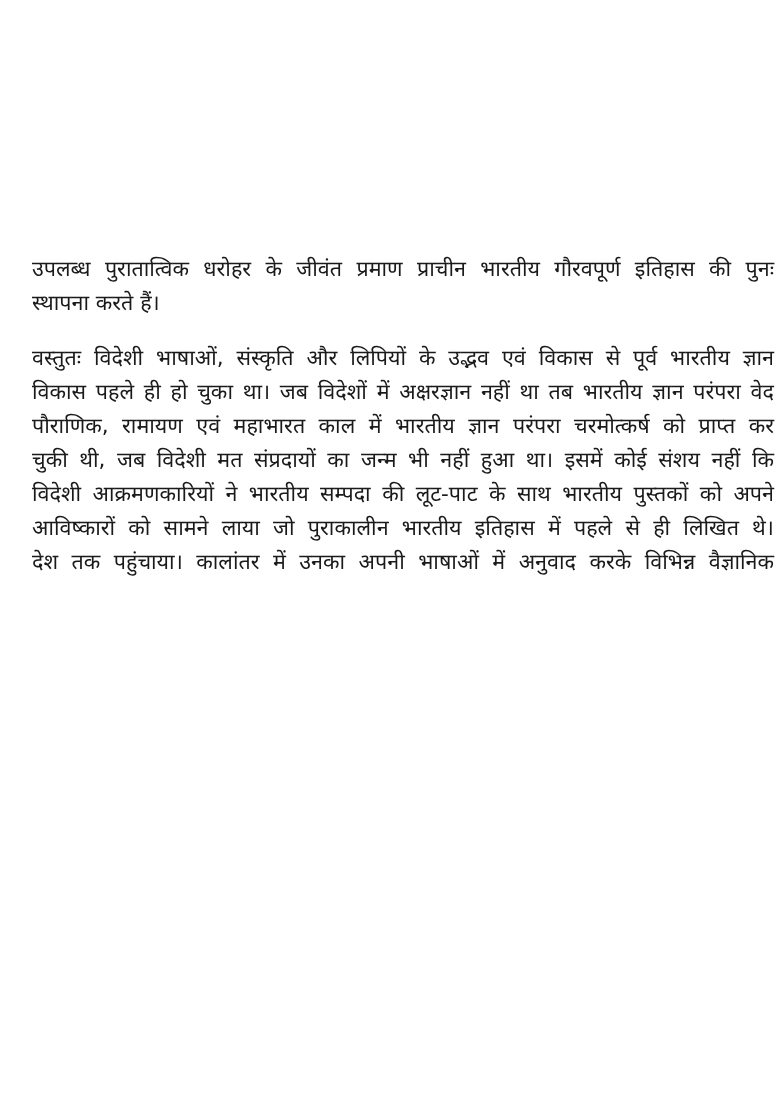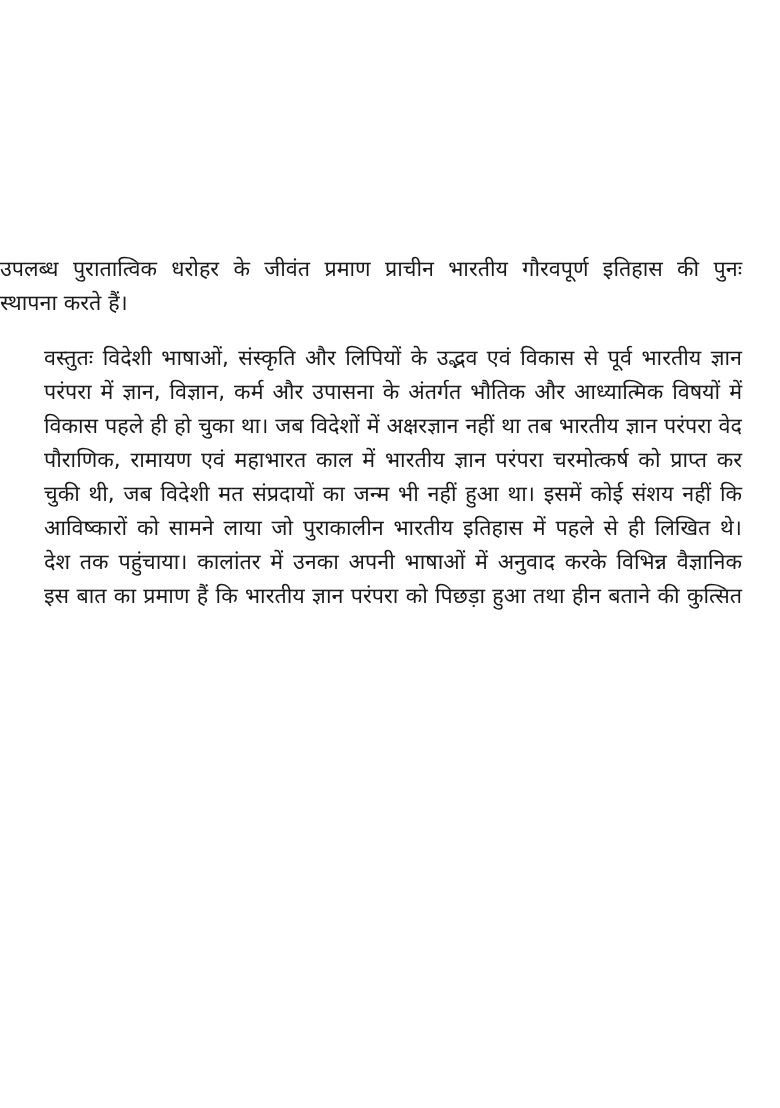--- a/index.html
+++ b/index.html
@@ -10,30 +10,29 @@
     body {
       width: 780px;
       height: 1108px;
       position: relative;
       overflow: hidden;
       font-family: "DejaVu Sans", "Liberation Sans", sans-serif;
       color: #1a1a1a;
     }
     .page {
       position: absolute;
-      left: 0;
+      left: 32px;
       top: 252px;
       width: 742px;
     }
     .para {
       margin: 0;
     }
     .para + .para {
       margin-top: 21px;
-      margin-left: 44px;
     }
     .line {
       display: block;
       height: 34px;
       line-height: 34px;
       font-size: 21.5px;
       white-space: nowrap;
       text-align: justify;
       text-align-last: justify;
       overflow: visible;
@@ -47,22 +46,21 @@
 
 <div class="page">
 
   <p class="para">
     <span class="line">उपलब्ध पुरातात्विक धरोहर के जीवंत प्रमाण प्राचीन भारतीय गौरवपूर्ण इतिहास की पुनः</span>
     <span class="line last">स्थापना करते हैं।</span>
   </p>
 
   <p class="para">
     <span class="line">वस्तुतः विदेशी भाषाओं, संस्कृति और लिपियों के उद्भव एवं विकास से पूर्व भारतीय ज्ञान</span>
-    <span class="line">परंपरा में ज्ञान, विज्ञान, कर्म और उपासना के अंतर्गत भौतिक और आध्यात्मिक विषयों में</span>
     <span class="line">विकास पहले ही हो चुका था। जब विदेशों में अक्षरज्ञान नहीं था तब भारतीय ज्ञान परंपरा वेद</span>
     <span class="line">पौराणिक, रामायण एवं महाभारत काल में भारतीय ज्ञान परंपरा चरमोत्कर्ष को प्राप्त कर</span>
     <span class="line">चुकी थी, जब विदेशी मत संप्रदायों का जन्म भी नहीं हुआ था। इसमें कोई संशय नहीं कि</span>
+    <span class="line">विदेशी आक्रमणकारियों ने भारतीय सम्पदा की लूट-पाट के साथ भारतीय पुस्तकों को अपने</span>
     <span class="line">आविष्कारों को सामने लाया जो पुराकालीन भारतीय इतिहास में पहले से ही लिखित थे।</span>
     <span class="line">देश तक पहुंचाया। कालांतर में उनका अपनी भाषाओं में अनुवाद करके विभिन्न वैज्ञानिक</span>
-    <span class="line">इस बात का प्रमाण हैं कि भारतीय ज्ञान परंपरा को पिछड़ा हुआ तथा हीन बताने की कुत्सित</span>
   </p>
 
 </div>
 
 </body></html>

